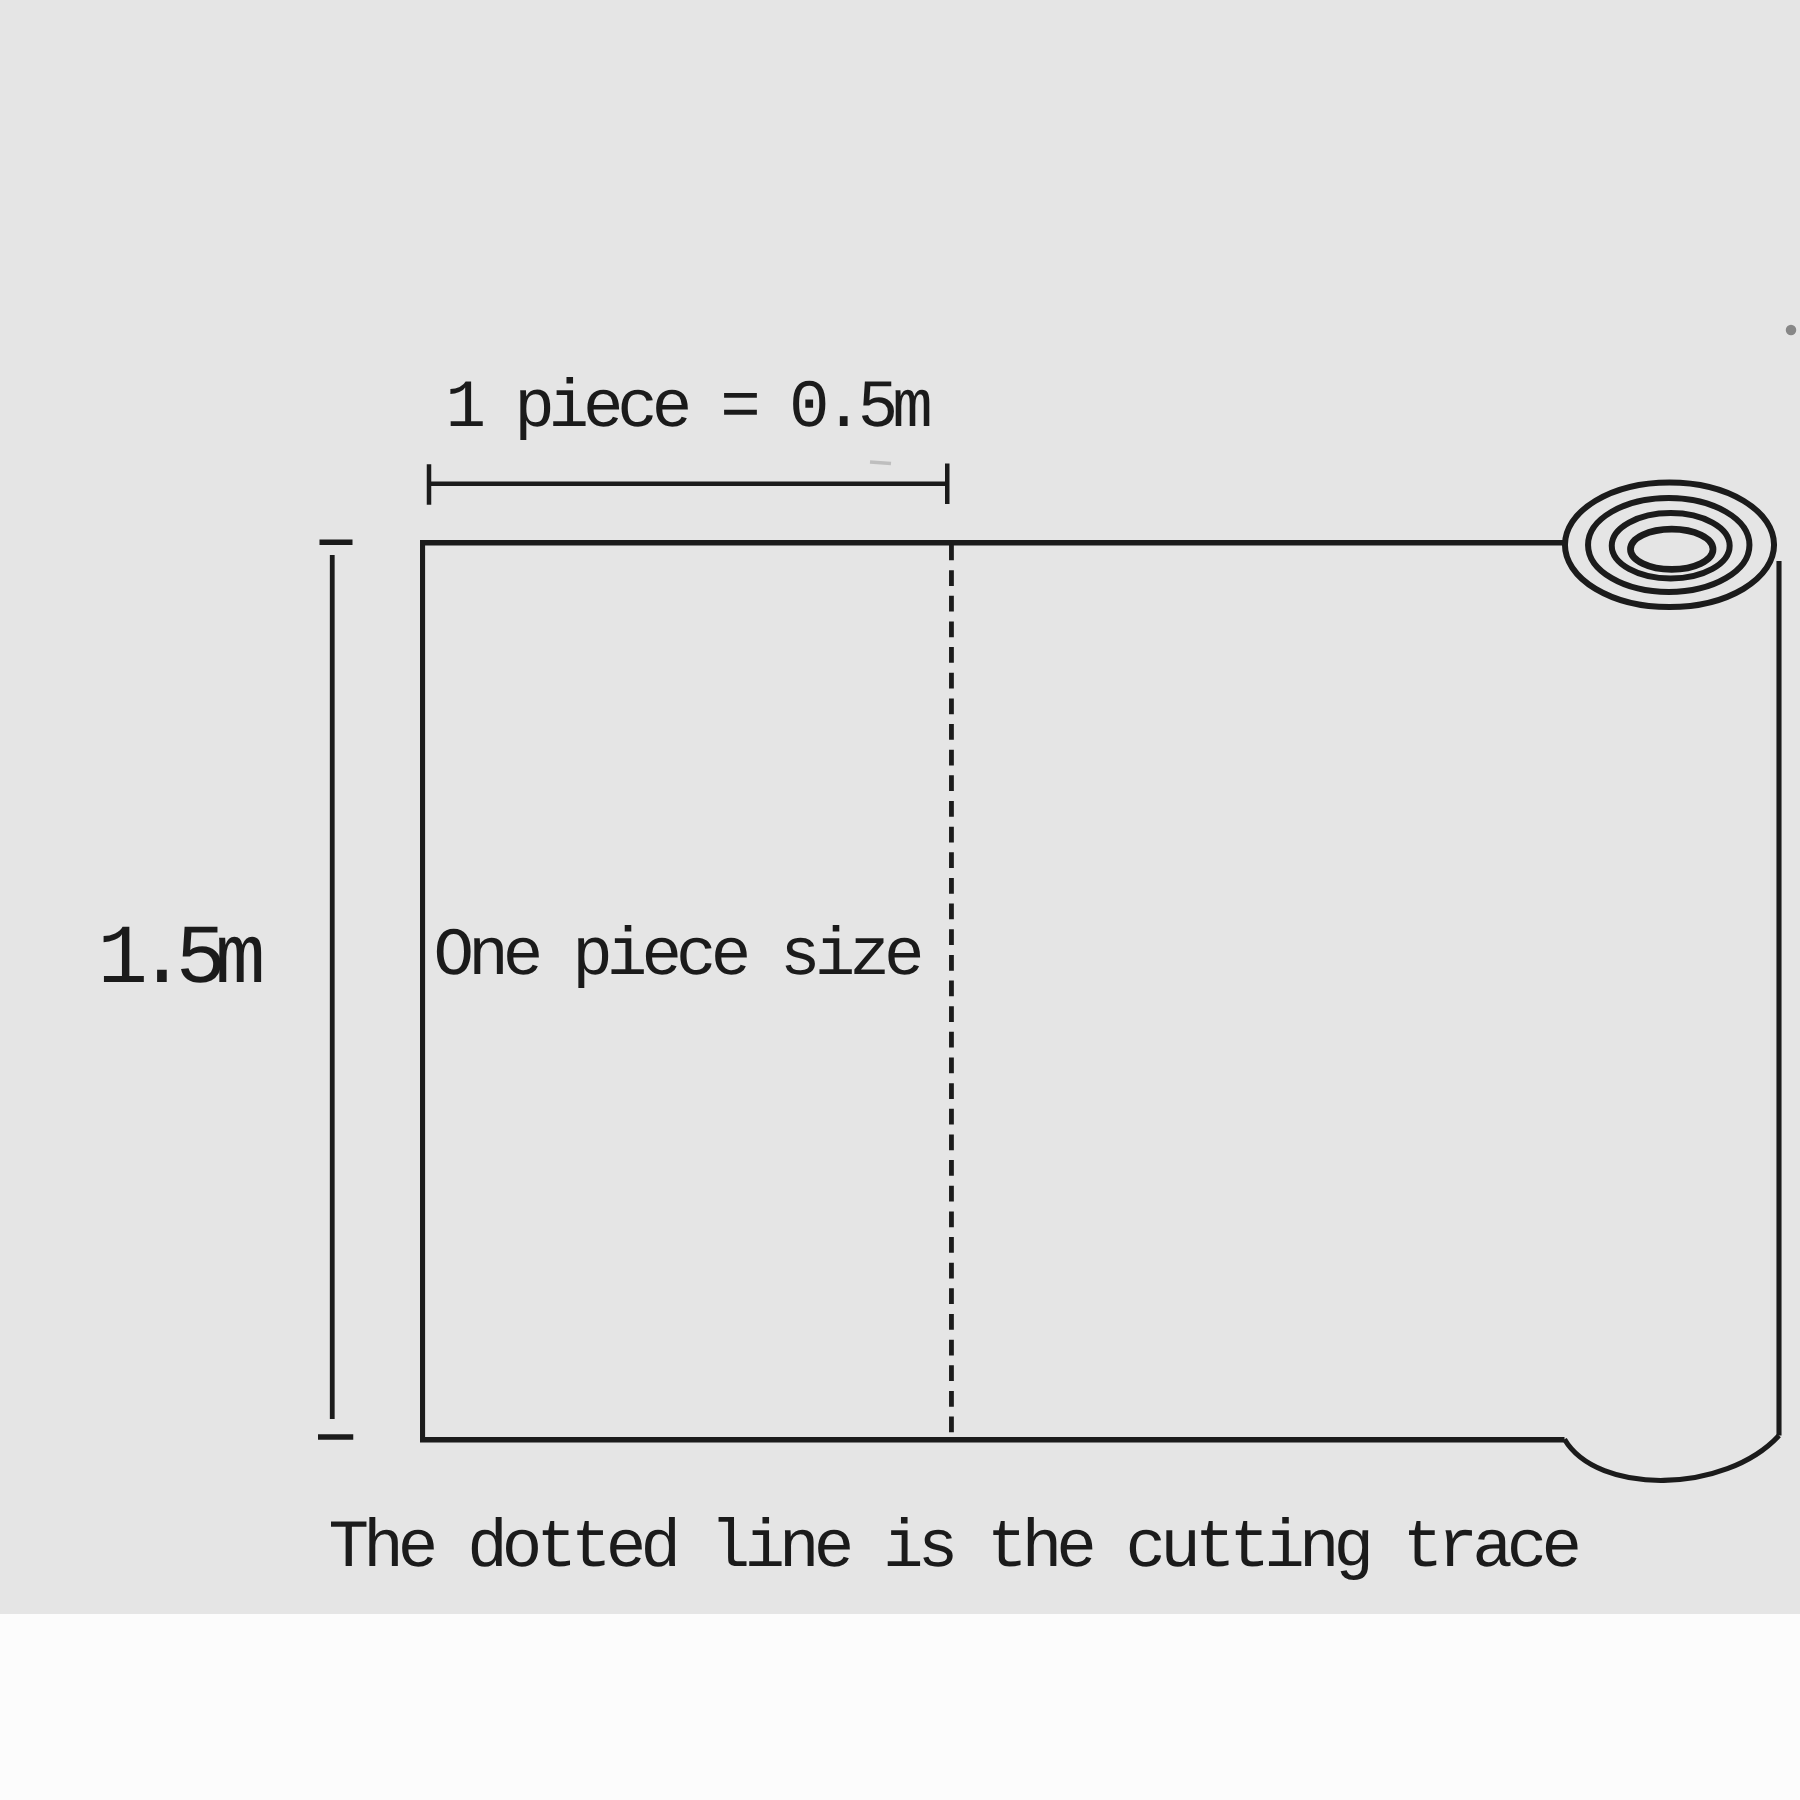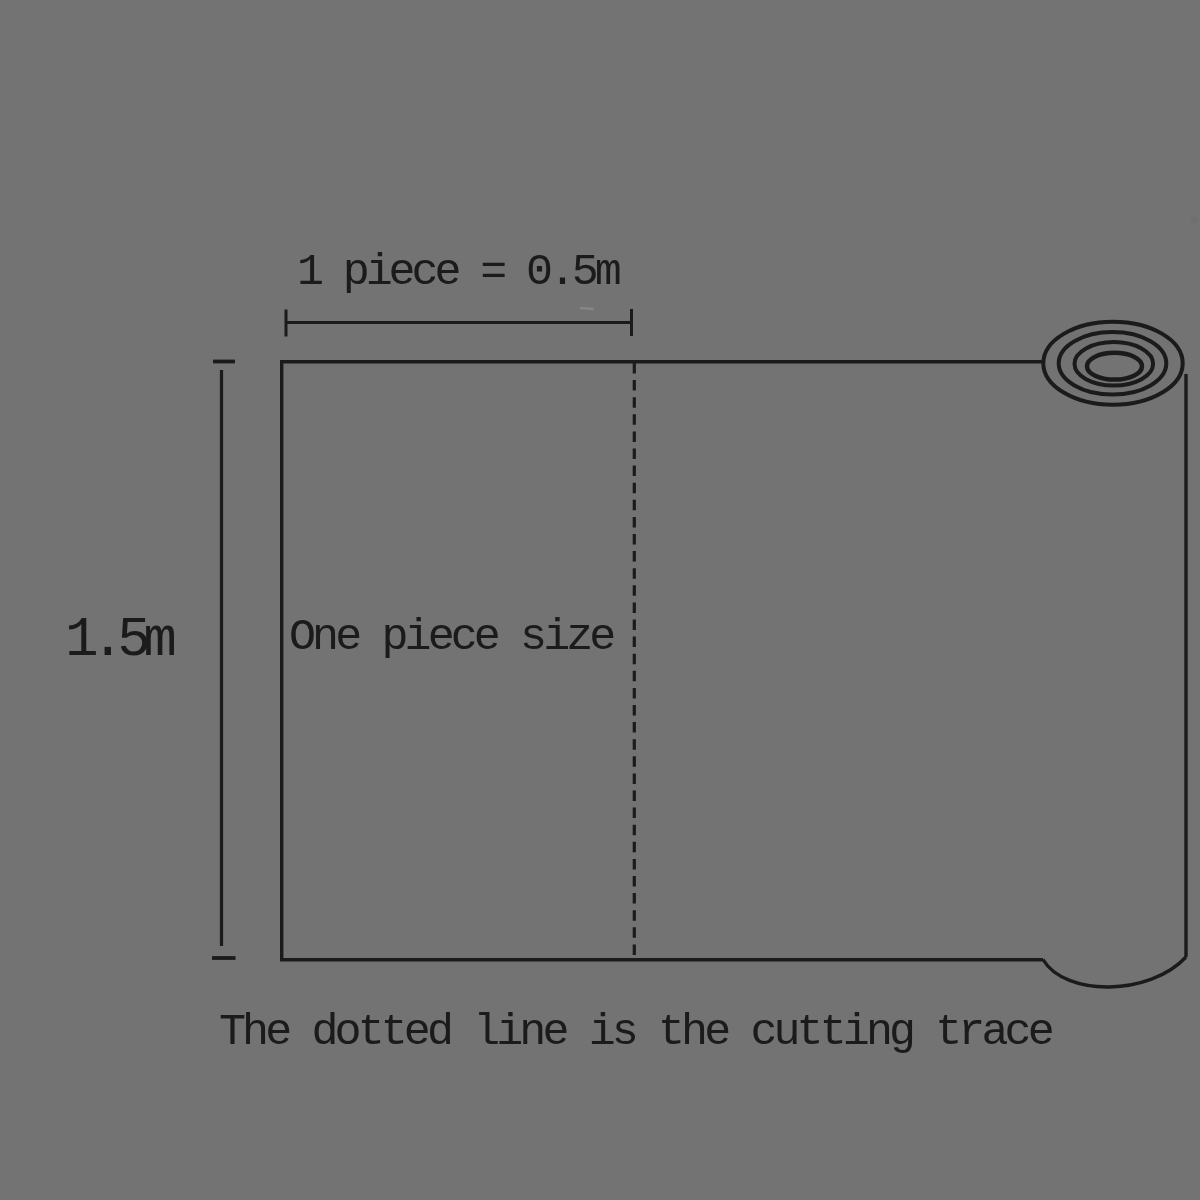--- a/index.html
+++ b/index.html
@@ -1,16 +1,16 @@
 <!DOCTYPE html>
 <html><head>
 <meta charset="utf-8">
 <style>
   html,body{margin:0;padding:0;background:#fcfcfc;}
-  .page{position:relative;width:1200px;height:1200px;background:#737373;overflow:hidden;}
+  .page{position:relative;width:1200px;height:1076px;background:#e5e5e5;overflow:hidden;}
   svg{position:absolute;left:0;top:0;}
   text{font-family:"Liberation Mono", monospace;fill:#1b1b1b;}
 </style>
 </head>
 <body>
 <div class="page">
 <svg width="1200" height="1200" viewBox="0 0 1200 1200">
 
   <text x="297" y="284" style="font-size:45px;letter-spacing:-4.1px;">1 piece = 0.5m</text>
 

